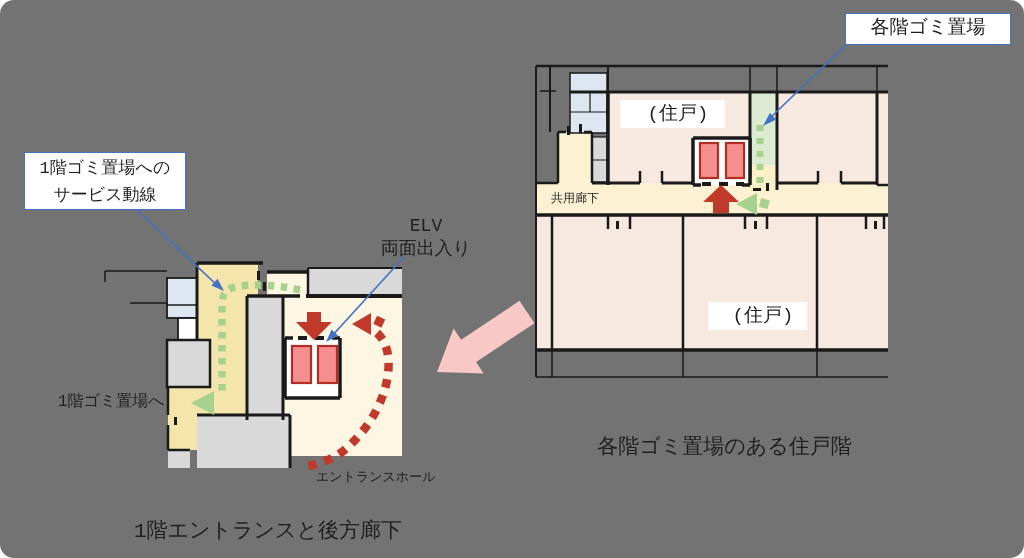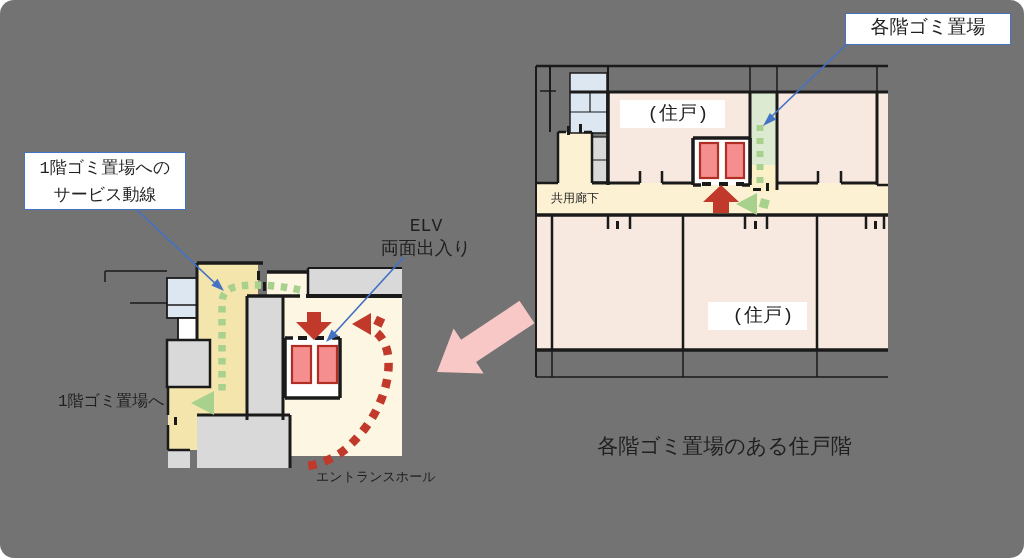--- a/index.html
+++ b/index.html
@@ -199,15 +199,16 @@
   <div class="ovl corridor-label">共用廊下</div>
 
   <div class="ovl unit-box unit-upper">(住戸)</div>
 
   <div class="ovl unit-box unit-lower">(住戸)</div>
 
   <div class="ovl to-garbage">1階ゴミ置場へ</div>
 
   <div class="ovl entrance-hall">エントランスホール</div>
 
+  <div class="ovl caption caption-left">1階エントランスと後方廊下</div>
 
   <div class="ovl caption caption-right">各階ゴミ置場のある住戸階</div>
 </div>
 
 </body></html>

